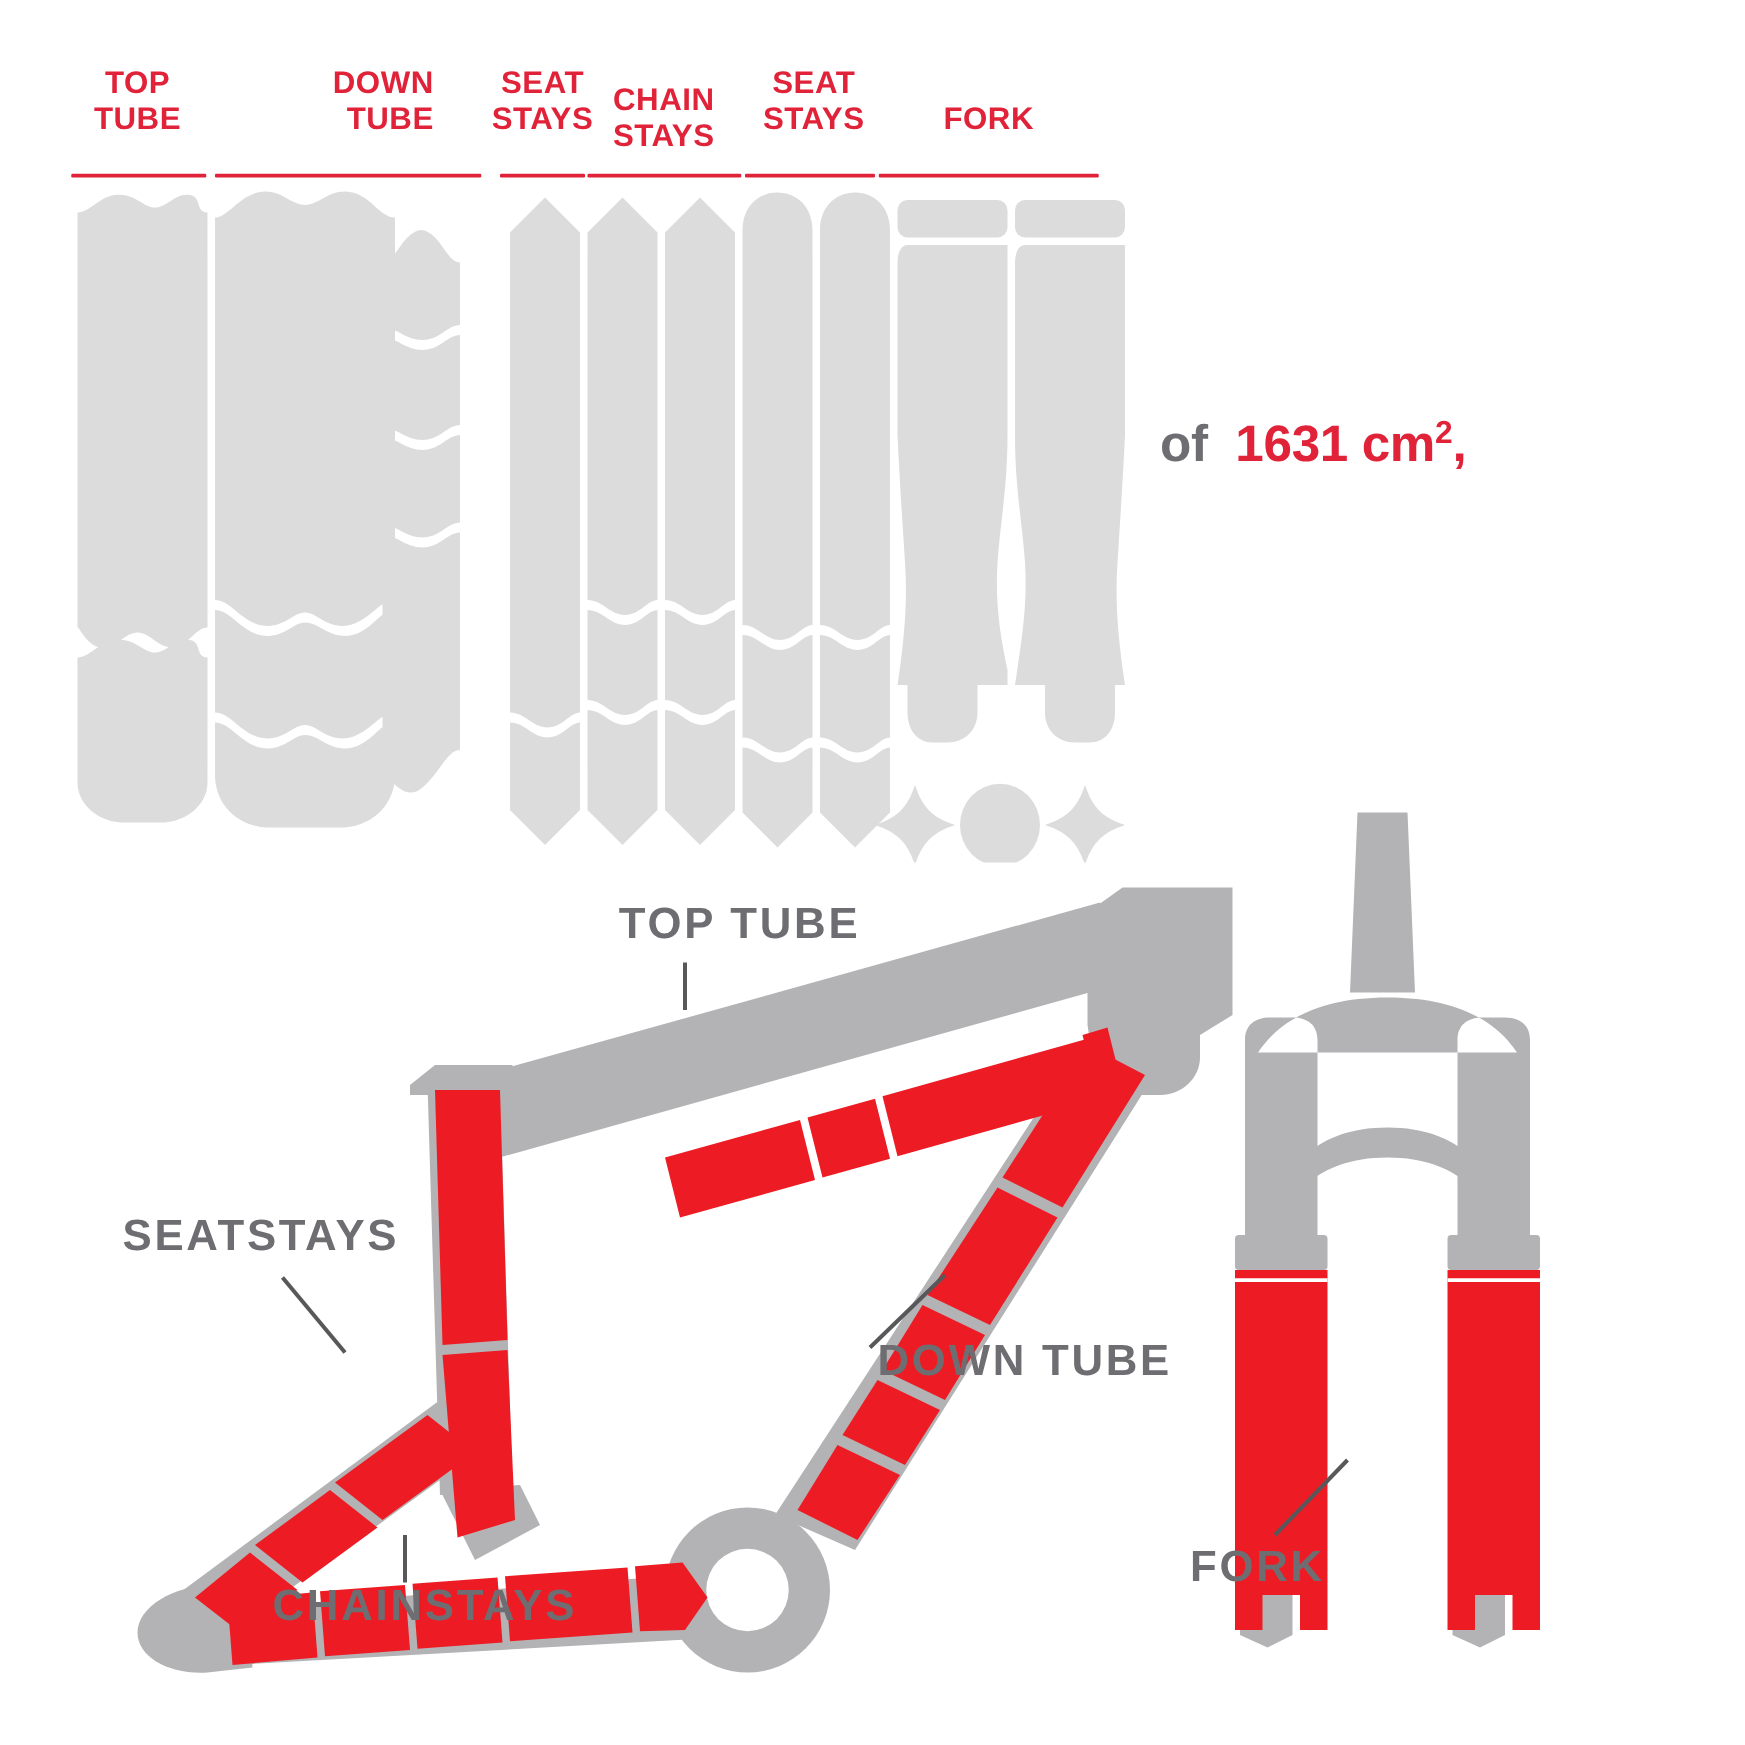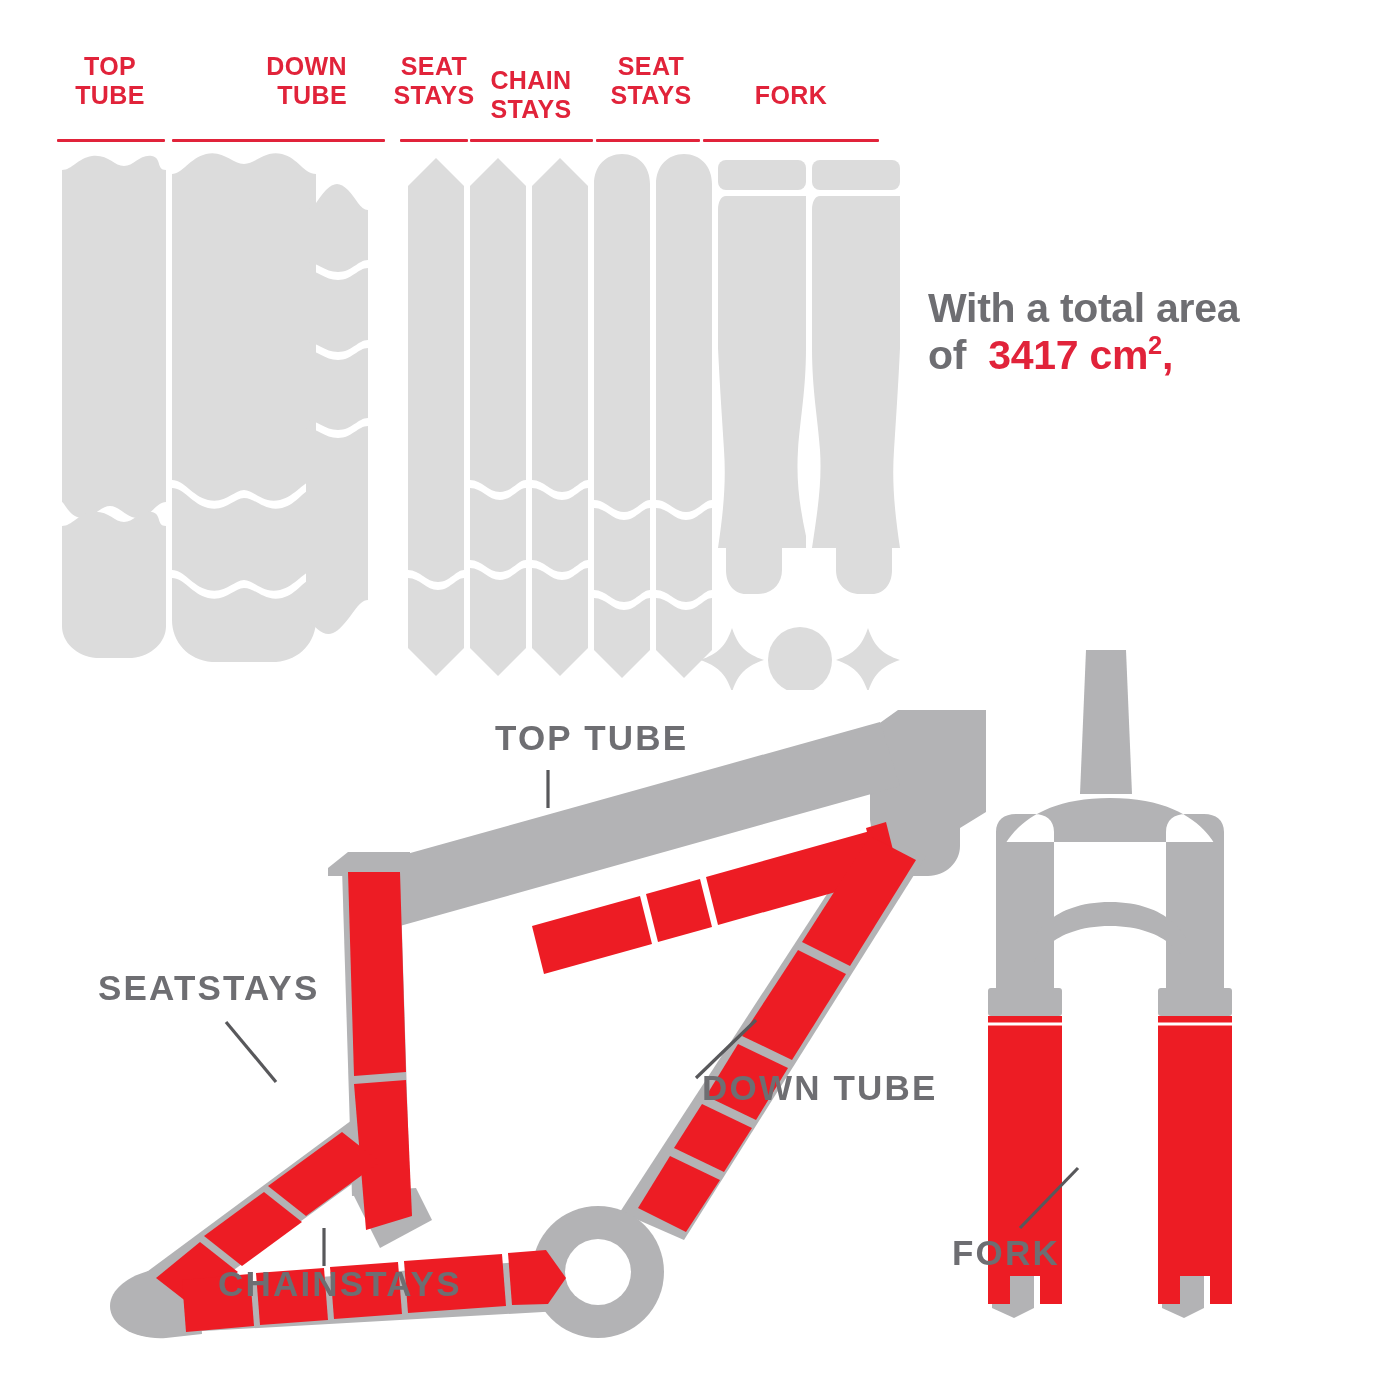--- a/index.html
+++ b/index.html
@@ -222,23 +222,23 @@
           C726,524 718,516 700,510 C718,504 726,496 732,478 Z"></path>
         <ellipse cx="800" cy="510" rx="32" ry="33"></ellipse>
         <path d="
           M868,478 C874,496 882,504 900,510 C882,516 874,524 868,542
           C862,524 854,516 836,510 C854,504 862,496 868,478 Z"></path>
       </g>
     </svg>
   </div>
 
   <div class="blurb">
-    <span>With a total area</span><br>
+    <br>
     <span>of</span>&nbsp;
-    <span class="hl"><span>3417 cm</span><sup>2</sup><span>,</span></span><br>
+    <span class="hl"><span>1631 cm</span><sup>2</sup><span>,</span></span><br>
   </div>
 
   <div class="diagram-frame">
     <svg width="960" height="640" viewBox="0 0 960 640" xmlns="http://www.w3.org/2000/svg">
 
       <g fill="#B3B3B5">
 
         <path d="
           M818,10 L906,10 L906,112 L880,128 L880,146
           C880,162 866,176 848,176

